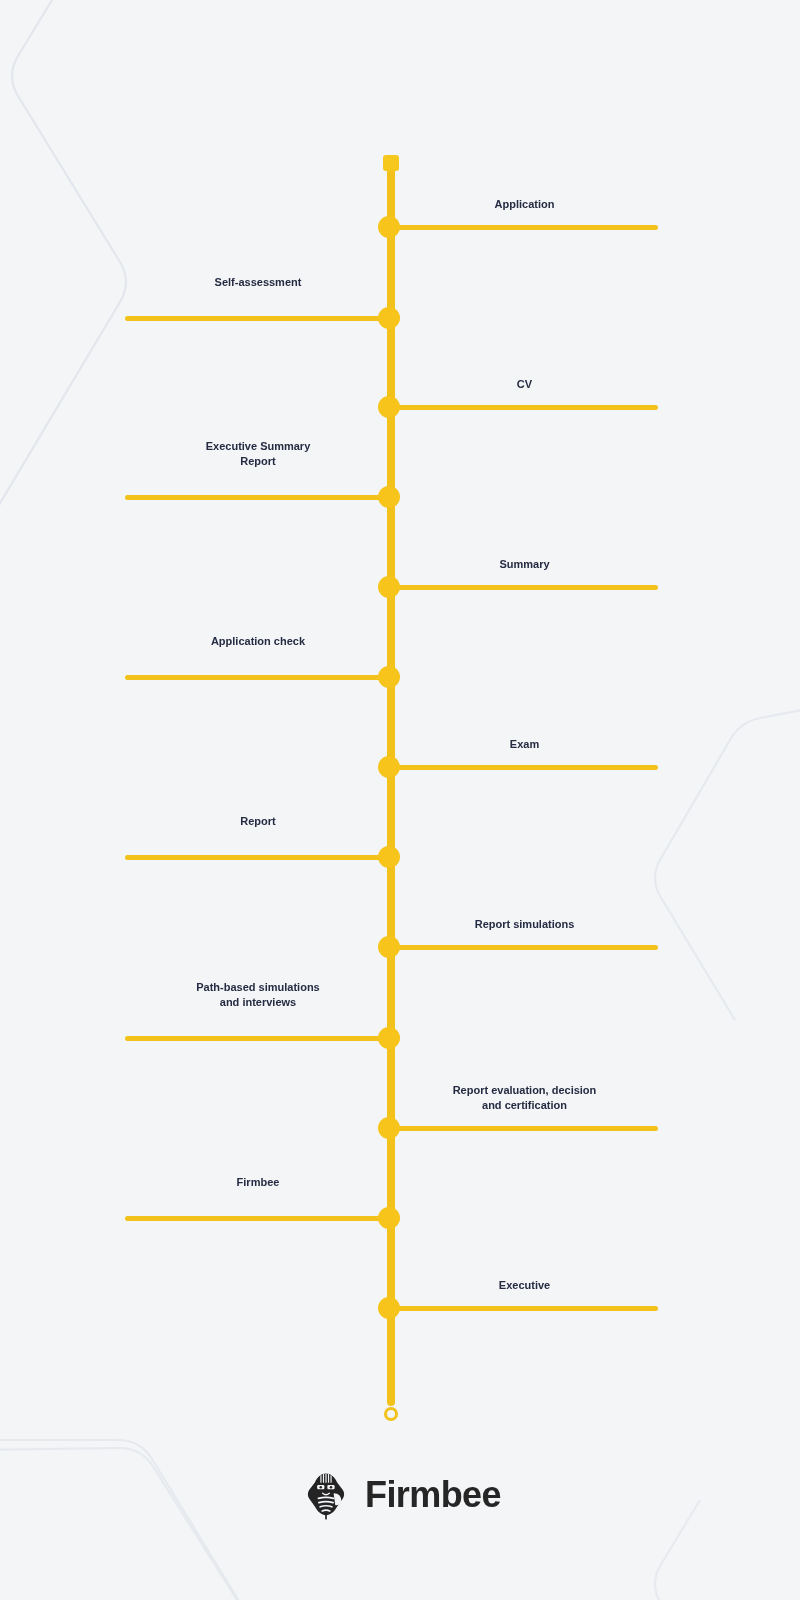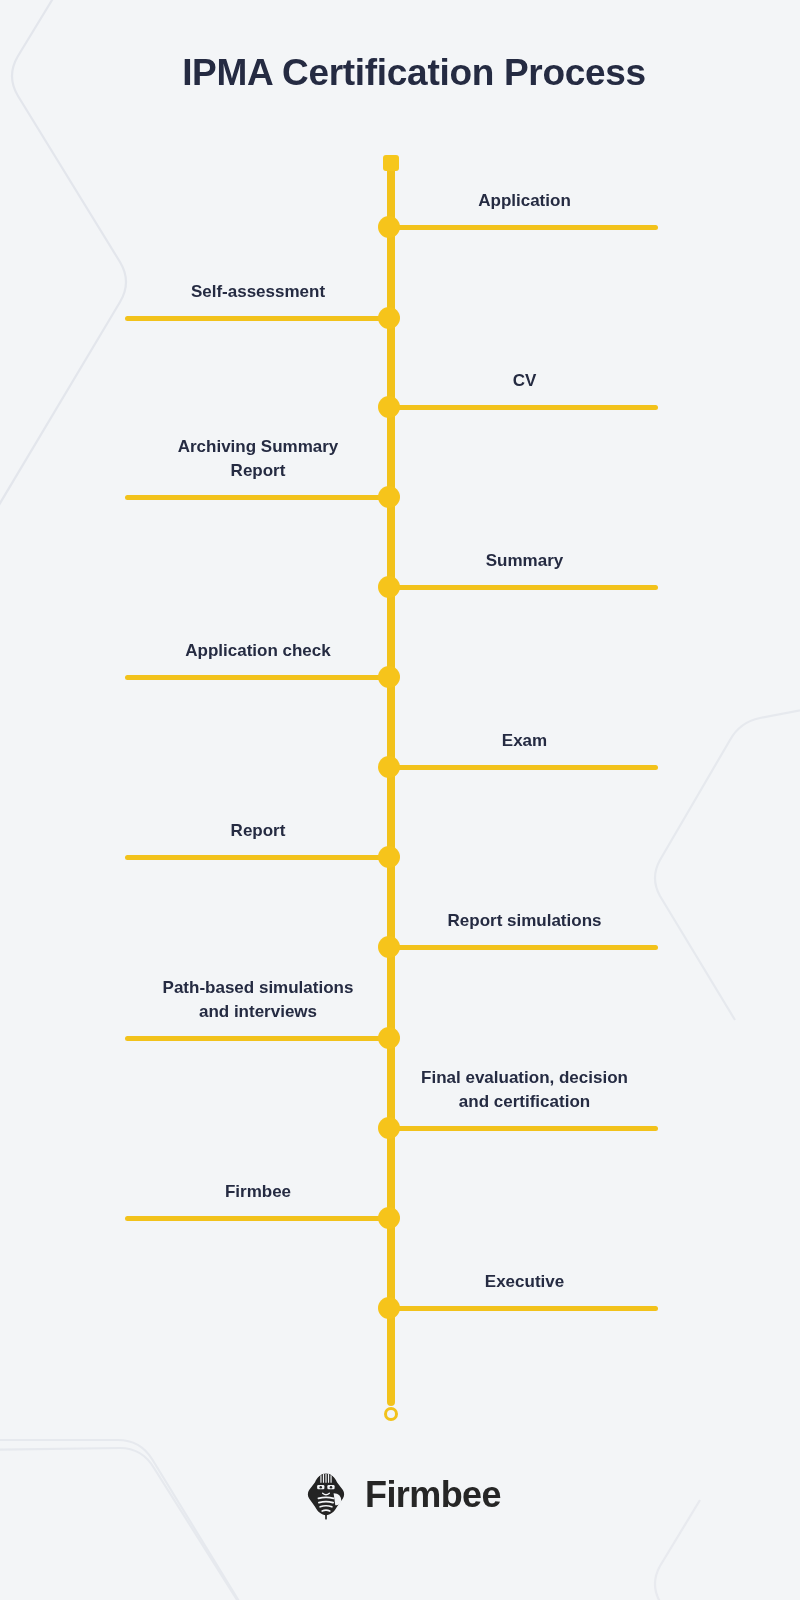--- a/index.html
+++ b/index.html
@@ -78,36 +78,36 @@
     height:5px;
     background:#f2c21b;
     border-radius:3px;
     z-index:2;
   }
   .node.right .branch{left:391px;width:267px;}
   .node.left  .branch{left:125px;width:266px;}
 
   .label{
     position:absolute;
-    font-size:17px;
+    font-size:11px;
     font-weight:bold;
     color:#252b42;
     line-height:1.42;
     white-space:pre-line;
     z-index:4;
   }
   .node.right .label{
     left:391px;width:267px;
     text-align:center;
     bottom:14px;
   }
   .node.left .label{
     left:125px;width:266px;
     text-align:center;
-    bottom:14px;
+    bottom:27px;
   }
 
   
   .footer{
     position:absolute;
     left:0;right:0;
     bottom:78px;
     display:flex;
     align-items:center;
     justify-content:center;
@@ -128,21 +128,20 @@
 <div id="stage">
 
   <svg class="bg-deco" viewBox="0 0 800 1600" fill="none" xmlns="http://www.w3.org/2000/svg">
     <path d="M125 -120 L18 56 Q6 76 18 96 L120 262 Q132 282 120 302 L-10 520" stroke="#e3e6ec" stroke-width="2.2" fill="none" stroke-linejoin="round"></path>
     <path d="M905 690 L760 718 Q740 722 730 740 L660 860 Q650 878 660 896 L735 1020" stroke="#e6e9ee" stroke-width="2.2" fill="none" stroke-linejoin="round"></path>
     <path d="M-120 1440 L118 1440 Q140 1440 152 1459 L275 1660" stroke="#e6e9ee" stroke-width="2.2" fill="none" stroke-linejoin="round"></path>
     <path d="M-160 1452 L120 1448 Q142 1448 154 1468 L285 1676 Q296 1695 285 1714 L250 1780" stroke="#e6e9ee" stroke-width="2.2" fill="none" stroke-linejoin="round"></path>
     <path d="M700 1500 L660 1566 Q650 1584 660 1602 L700 1672" stroke="#e8eaef" stroke-width="2.2" fill="none" stroke-linejoin="round"></path>
   </svg>
 
-  <div class="title">IPMA Certification Process</div>
 
   <div class="timeline">
 
     <div class="spine"></div>
     <div class="cap-square"></div>
     <div class="cap-circle"></div>
 
     <div class="node right" style="top:227px">
       <div class="branch"></div>
       <div class="dot"></div>
@@ -157,21 +156,21 @@
 
     <div class="node right" style="top:407px">
       <div class="branch"></div>
       <div class="dot"></div>
       <div class="label">CV</div>
     </div>
 
     <div class="node left" style="top:497px">
       <div class="branch"></div>
       <div class="dot"></div>
-      <div class="label">Archiving Summary
+      <div class="label">Executive Summary
 Report</div>
     </div>
 
     <div class="node right" style="top:587px">
       <div class="branch"></div>
       <div class="dot"></div>
       <div class="label">Summary</div>
     </div>
 
     <div class="node left" style="top:677px">
@@ -201,21 +200,21 @@
     <div class="node left" style="top:1038px">
       <div class="branch"></div>
       <div class="dot"></div>
       <div class="label">Path-based simulations
 and interviews</div>
     </div>
 
     <div class="node right" style="top:1128px">
       <div class="branch"></div>
       <div class="dot"></div>
-      <div class="label">Final evaluation, decision
+      <div class="label">Report evaluation, decision
 and certification</div>
     </div>
 
     <div class="node left" style="top:1218px">
       <div class="branch"></div>
       <div class="dot"></div>
       <div class="label">Firmbee</div>
     </div>
 
     <div class="node right" style="top:1308px">

